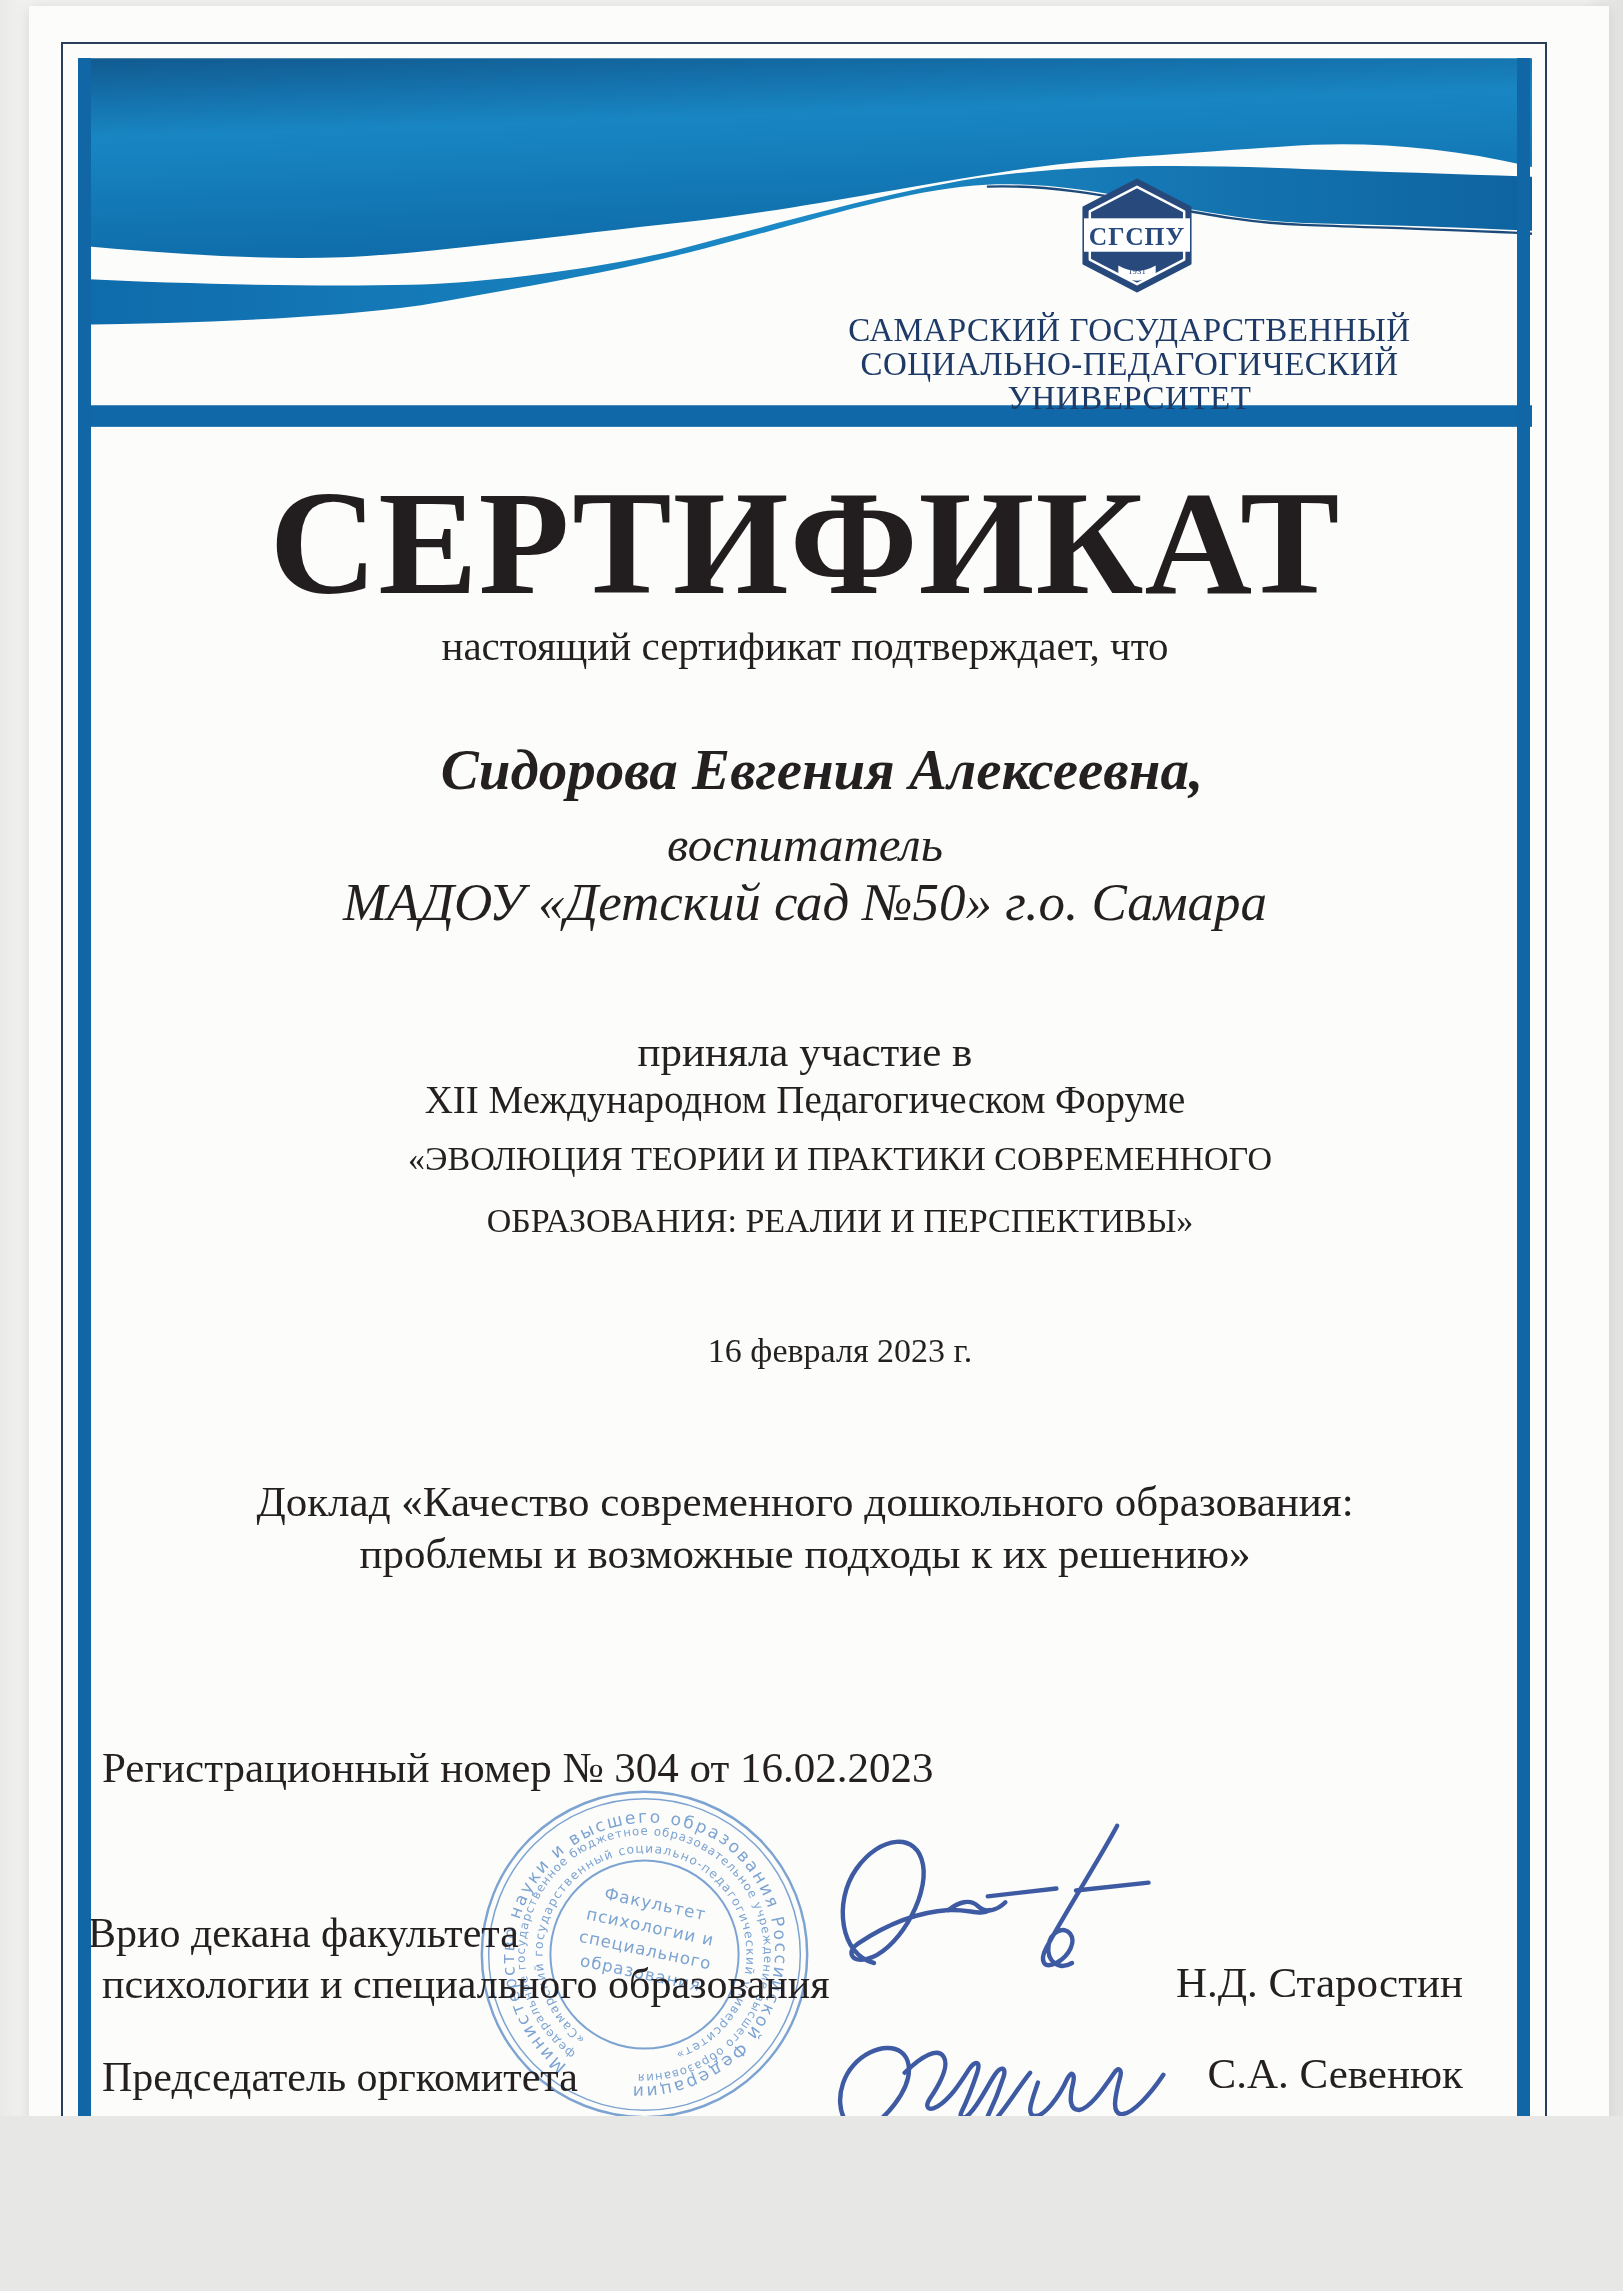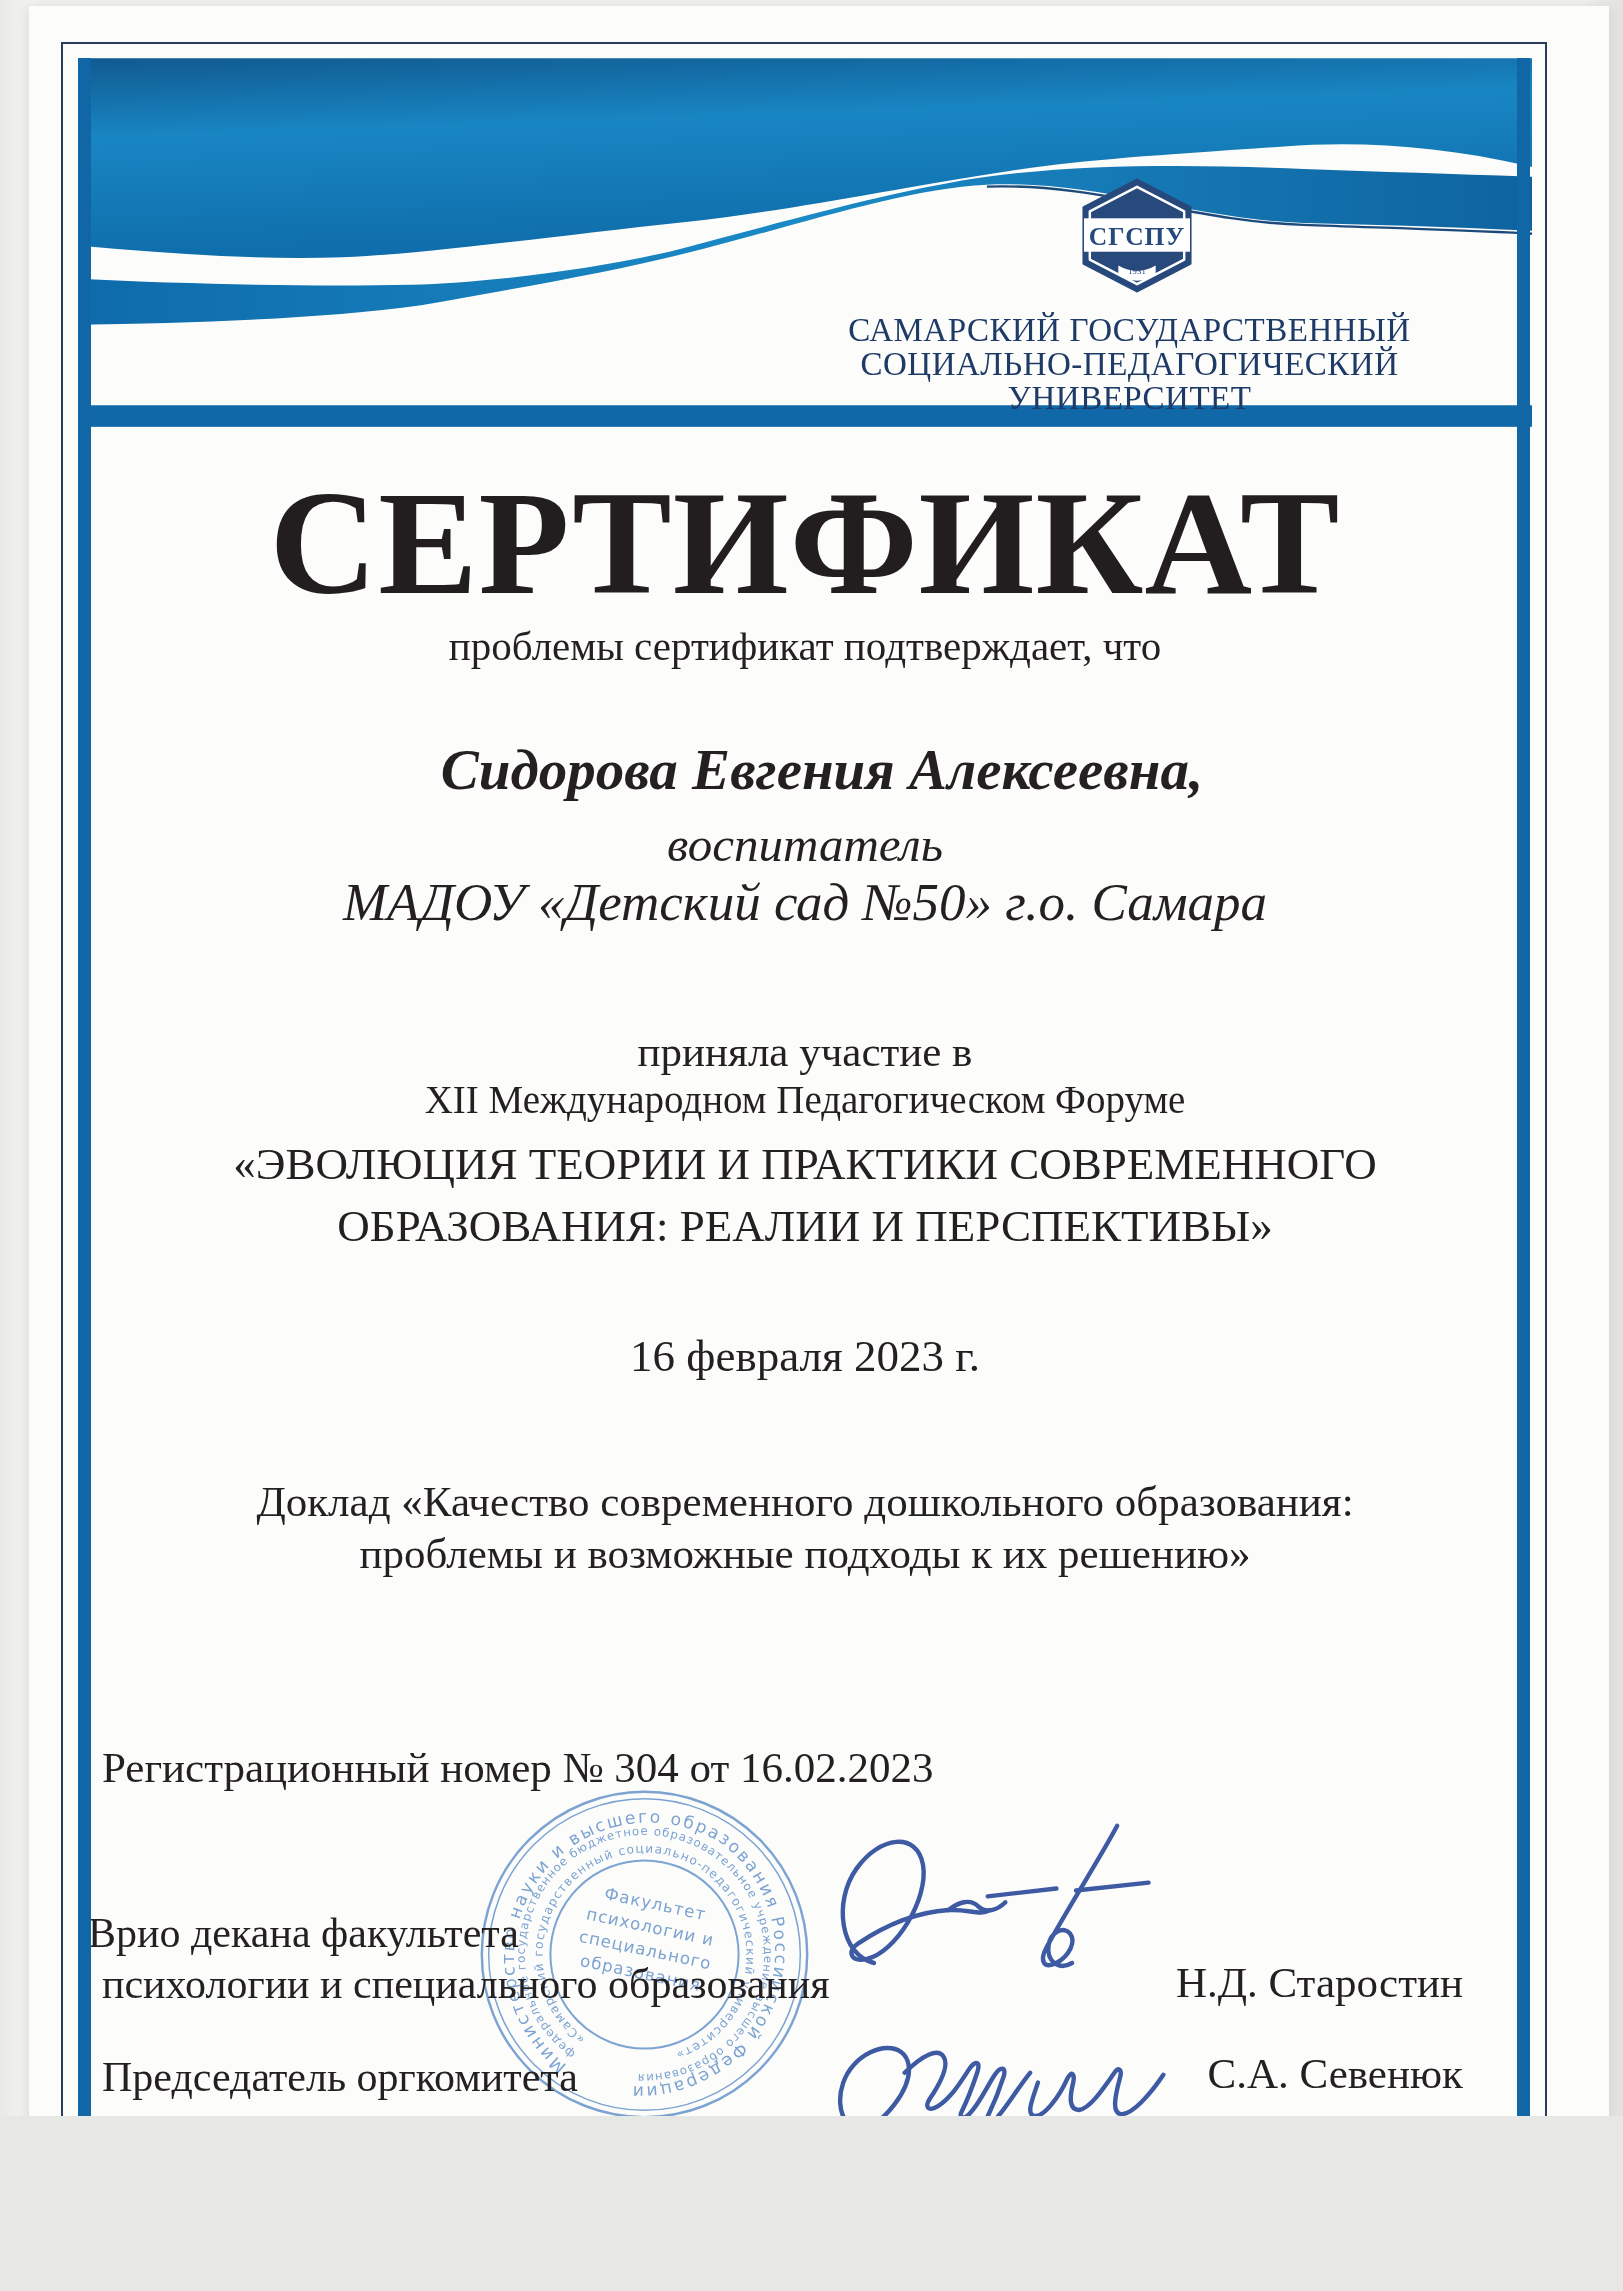--- a/index.html
+++ b/index.html
@@ -15,21 +15,21 @@
                border-bottom:13.7px solid #1166a5;pointer-events:none;}
   .abs{position:absolute;}
   .t{position:absolute;color:#241f20;white-space:nowrap;line-height:1.15;
      font-family:"Liberation Serif",serif;}
   .c{left:92px;width:1426px;text-align:center;}
   .title{font-size:149px;font-weight:bold;letter-spacing:1px;color:#221d1e;}
   .sub{font-size:41px;}
   .name{font-size:57px;font-weight:bold;font-style:italic;padding-left:17px;}
   .ital50{font-size:49px;font-style:italic;}
   .ital54{font-size:53px;font-style:italic;}
-  .fs44{font-size:43px;} .fs46{font-size:45px;} .fs48{font-size:39px;} .fs43{font-size:42px;}
+  .fs44{font-size:43px;} .fs46{font-size:34px;margin-left:35px;} .fs48{font-size:39px;} .fs43{font-size:42px;}
   .univname{position:absolute;left:767px;top:313px;width:725px;text-align:center;
             color:#1e3a66;font-size:33px;line-height:34px;letter-spacing:0.5px;
             font-family:"Liberation Serif",serif;}
   .rightcol{left:1019px;width:444px;text-align:right;}
   svg text{font-family:"Liberation Serif",serif;}
   .stamp-svg{opacity:.82;}
   .stamp-svg text{font-family:"DejaVu Sans",sans-serif;}
 </style>
 </head>
 <body>
@@ -104,21 +104,21 @@
     </text>
     <g transform="rotate(12,175,175)" fill="#6090c8" text-anchor="middle">
       <text x="175" y="128" font-size="17" letter-spacing="1">Факультет</text>
       <text x="175" y="152" font-size="17" letter-spacing="1">психологии и</text>
       <text x="175" y="176" font-size="17" letter-spacing="1">специального</text>
       <text x="175" y="200" font-size="17" letter-spacing="1">образования</text>
     </g>
   </svg>
 
   <div class="t c title" style="top:457px">СЕРТИФИКАТ</div>
-  <div class="t c sub" style="top:623px">проблемы сертификат подтверждает, что</div>
+  <div class="t c sub" style="top:623px">настоящий сертификат подтверждает, что</div>
   <div class="t c name" style="top:737px">Сидорова Евгения Алексеевна,</div>
   <div class="t c ital50" style="top:817px">воспитатель</div>
   <div class="t c ital54" style="top:872px">МАДОУ «Детский сад №50» г.о. Самара</div>
   <div class="t c fs44" style="top:1027px">приняла участие в</div>
   <div class="t c fs48" style="top:1078px">XII Международном Педагогическом Форуме</div>
   <div class="t c fs46" style="top:1139px">«ЭВОЛЮЦИЯ ТЕОРИИ И ПРАКТИКИ СОВРЕМЕННОГО</div>
   <div class="t c fs46" style="top:1201px">ОБРАЗОВАНИЯ: РЕАЛИИ И ПЕРСПЕКТИВЫ»</div>
   <div class="t c fs46" style="top:1331px">16 февраля 2023 г.</div>
   <div class="t c fs44" style="top:1477px">Доклад «Качество современного дошкольного образования:</div>
   <div class="t c fs44" style="top:1529px">проблемы и возможные подходы к их решению»</div>

